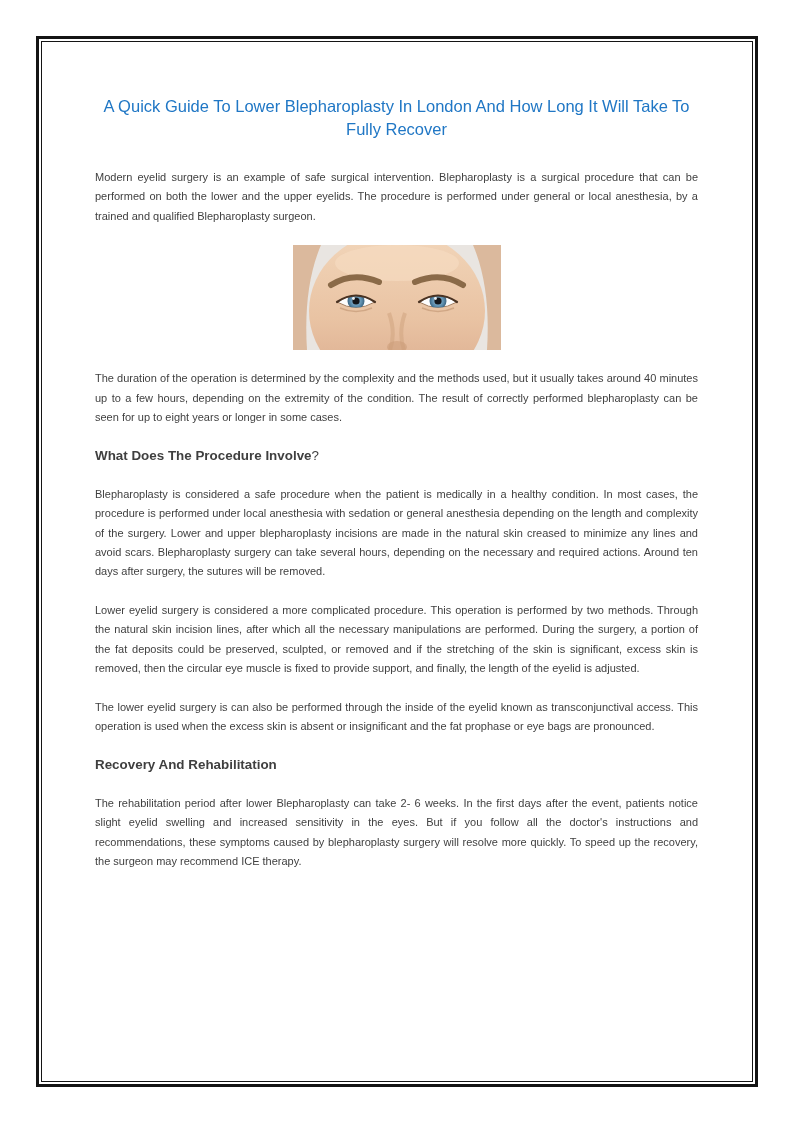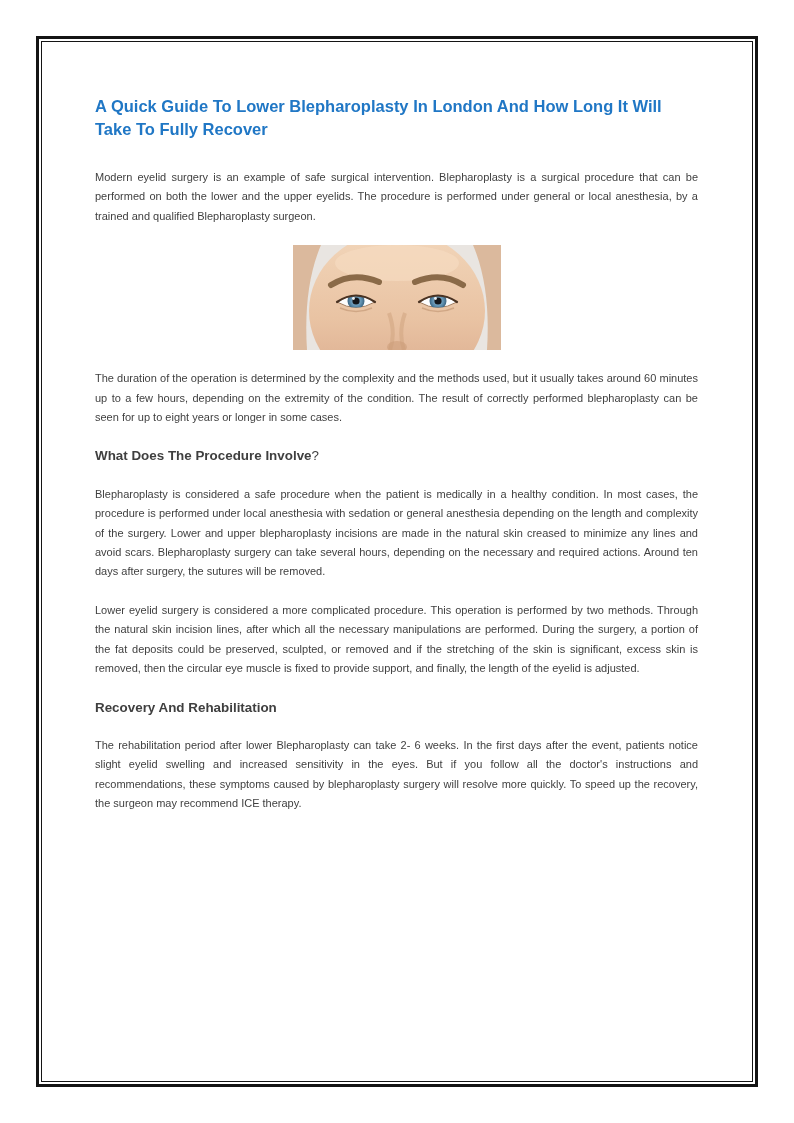--- a/index.html
+++ b/index.html
@@ -31,22 +31,22 @@
   }
   .content {
     position: absolute;
     left: 95px;
     right: 96px;
     top: 95px;
   }
   .title {
     color: var(--title_blue, #2077C5);
     font-size: 16.5px;
-    font-weight: bold;
-    text-align: left;
+    font-weight: normal;
+    text-align: center;
     line-height: 23px;
     margin: 0 0 27px 0;
   }
   .content p {
     margin: 0 0 19px 0;
     font-size: 11px;
     line-height: 19.4px;
     text-align: justify;
     color: var(--body_text, #3F3F3F);
   }
@@ -126,29 +126,30 @@
         </g>
         <path d="M126 57 Q145 44 164 57" stroke="#4a3323" stroke-width="2.2" fill="none" stroke-linecap="round"></path>
         <path d="M47 63 Q63 70 79 63" stroke="#c49a78" stroke-width="1.5" fill="none" opacity="0.7"></path>
         <path d="M129 63 Q145 70 161 63" stroke="#c49a78" stroke-width="1.5" fill="none" opacity="0.7"></path>
         <path d="M96 68 Q103 88 97 105" stroke="#cfa480" stroke-width="4" fill="none" opacity="0.55"></path>
         <path d="M112 68 Q105 88 111 105" stroke="#cfa480" stroke-width="4" fill="none" opacity="0.55"></path>
         <ellipse cx="104" cy="102" rx="10" ry="6" fill="#c99a76" opacity="0.5"></ellipse>
       </svg>
     </div>
 
-    <p>The duration of the operation is determined by the complexity and the methods used, but it usually takes around 60 minutes up to a few hours, depending on the extremity of the condition. The result of correctly performed blepharoplasty can be seen for up to eight years or longer in some cases.</p>
+    <p>The duration of the operation is determined by the complexity and the methods used, but it usually takes around 40 minutes up to a few hours, depending on the extremity of the condition. The result of correctly performed blepharoplasty can be seen for up to eight years or longer in some cases.</p>
 
 
     <h2 class="subhead"><span>What Does The Procedure Involve</span><span class="light">?</span></h2>
 
     <p>Blepharoplasty is considered a safe procedure when the patient is medically in a healthy condition. In most cases, the procedure is performed under local anesthesia with sedation or general anesthesia depending on the length and complexity of the surgery. Lower and upper blepharoplasty incisions are made in the natural skin creased to minimize any lines and avoid scars. Blepharoplasty surgery can take several hours, depending on the necessary and required actions. Around ten days after surgery, the sutures will be removed.</p>
 
 
     <p>Lower eyelid surgery is considered a more complicated procedure. This operation is performed by two methods. Through the natural skin incision lines, after which all the necessary manipulations are performed. During the surgery, a portion of the fat deposits could be preserved, sculpted, or removed and if the stretching of the skin is significant, excess skin is removed, then the circular eye muscle is fixed to provide support, and finally, the length of the eyelid is adjusted.</p>
 
+    <p>The lower eyelid surgery is can also be performed through the inside of the eyelid known as transconjunctival access. This operation is used when the excess skin is absent or insignificant and the fat prophase or eye bags are pronounced.</p>
 
     <h2 class="subhead">Recovery And Rehabilitation</h2>
 
     <p>The rehabilitation period after lower Blepharoplasty can take 2- 6 weeks. In the first days after the event, patients notice slight eyelid swelling and increased sensitivity in the eyes. But if you follow all the doctor's instructions and recommendations, these symptoms caused by blepharoplasty surgery will resolve more quickly. To speed up the recovery, the surgeon may recommend ICE therapy.</p>
 
   </div>
 </div>
 
 </body></html>

